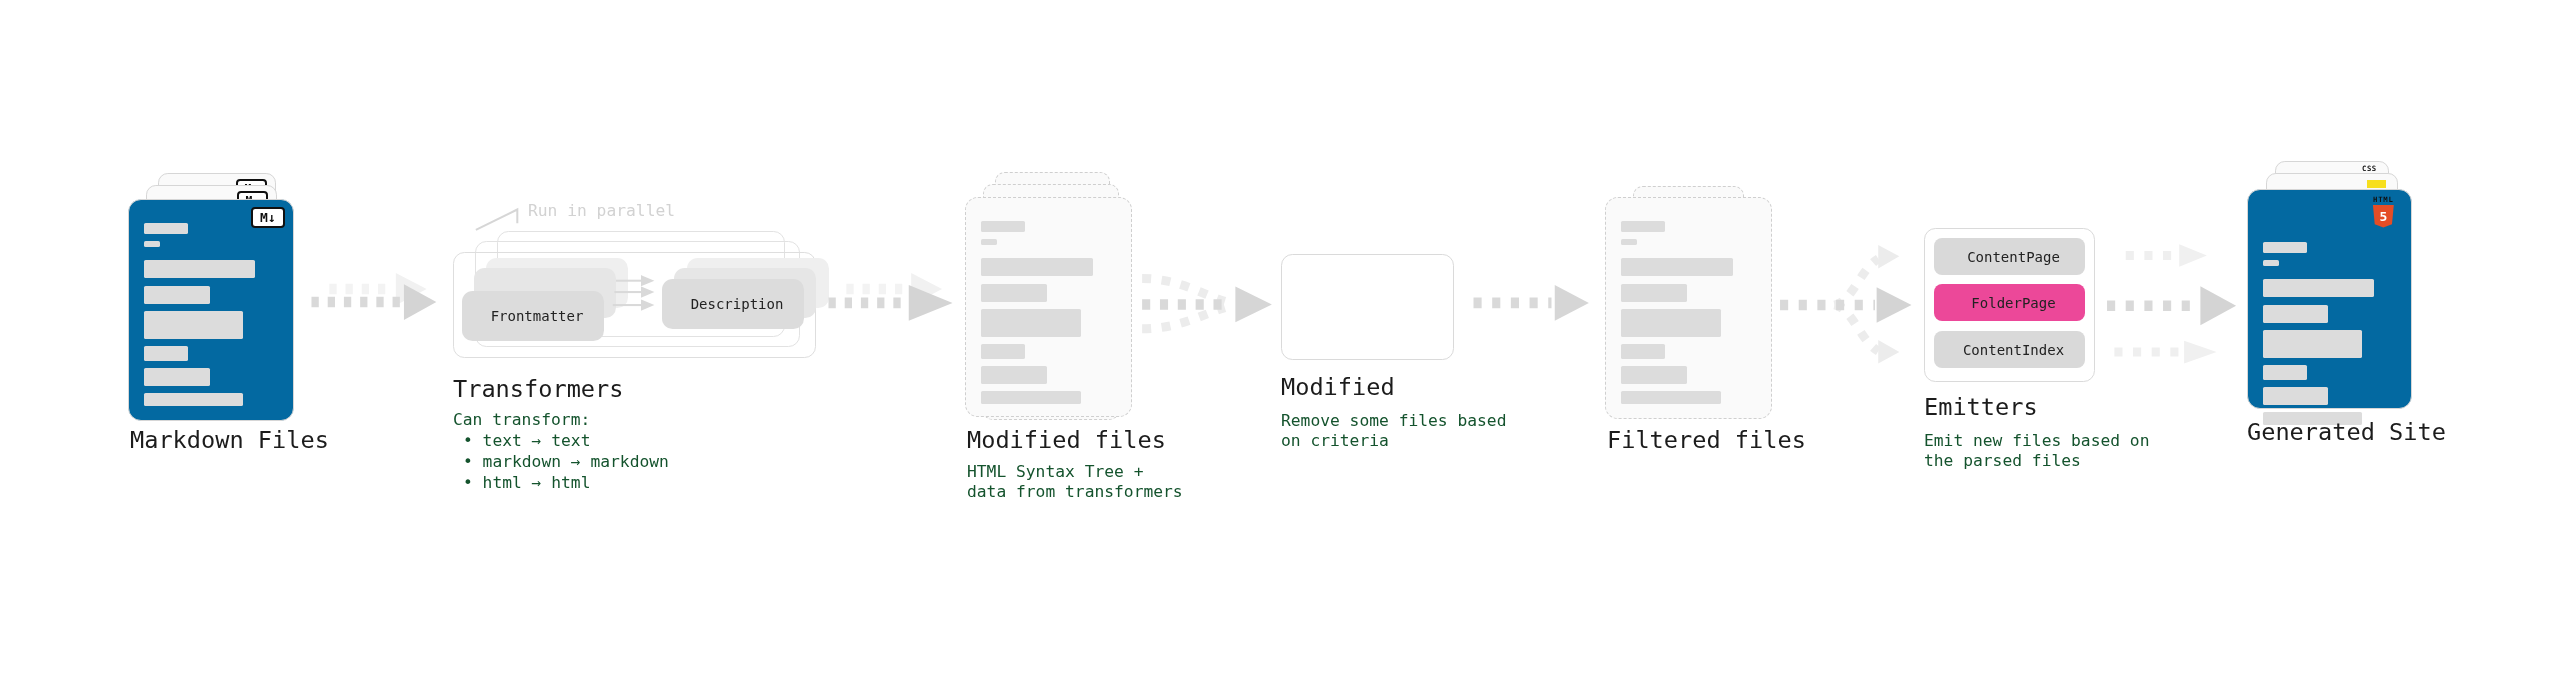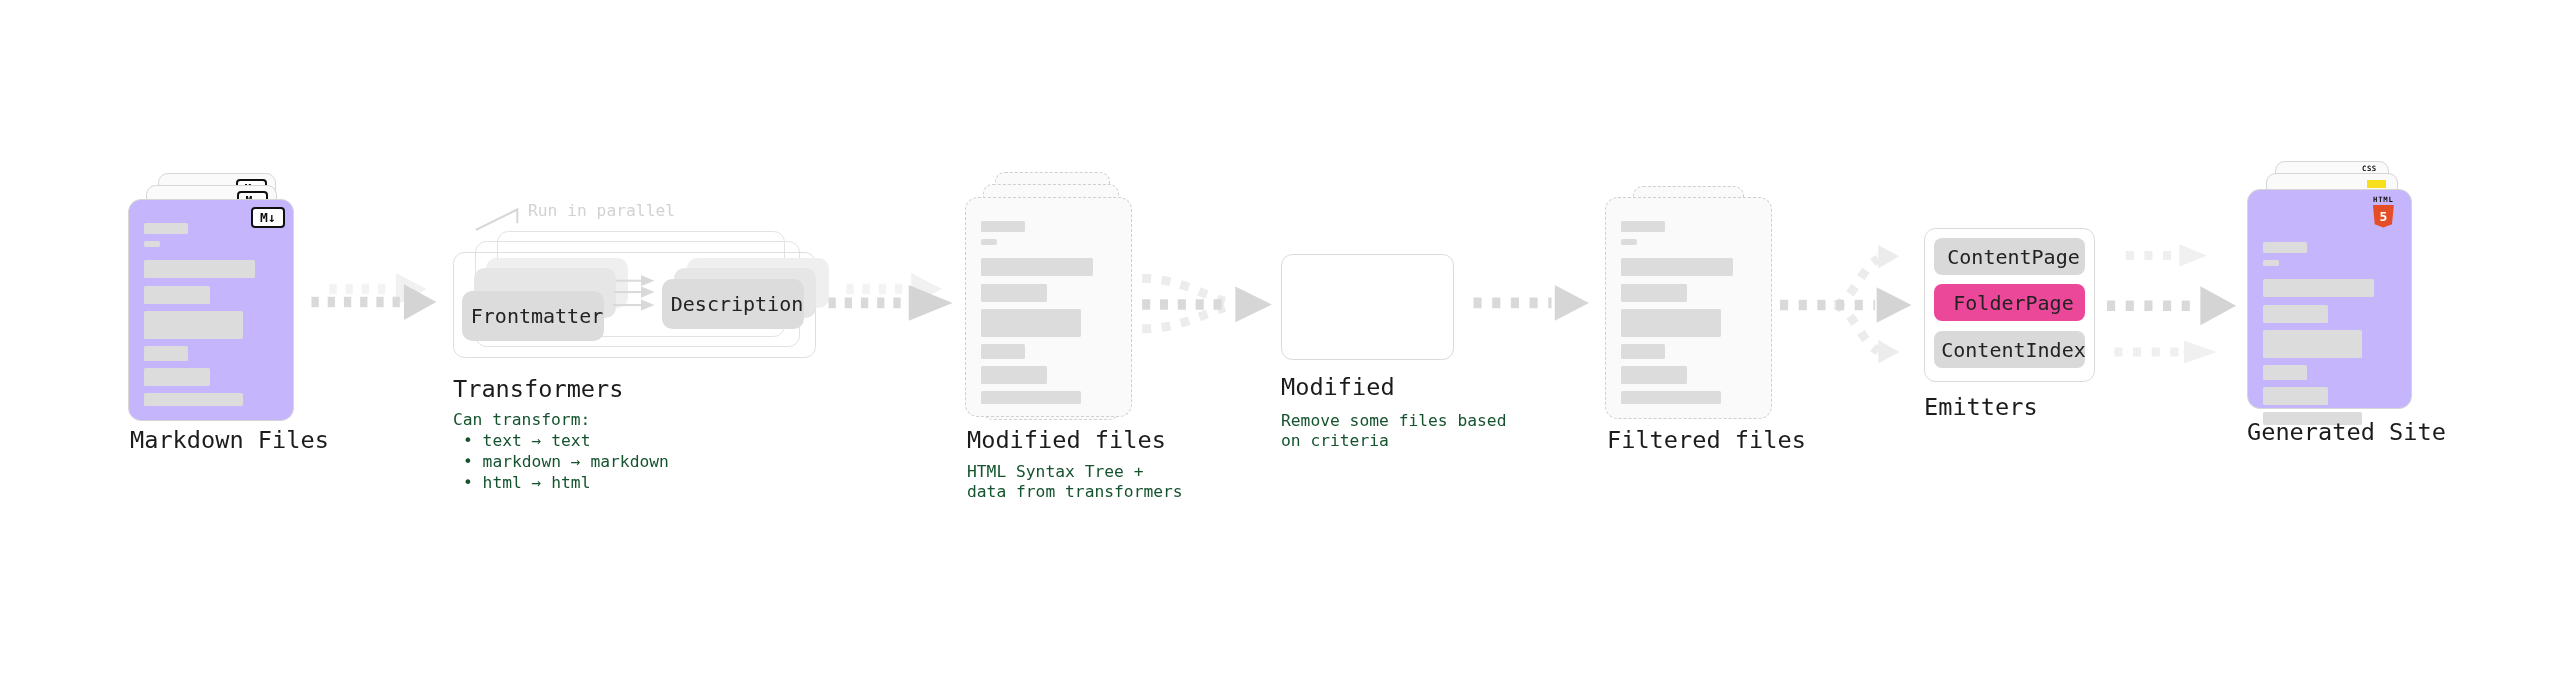--- a/index.html
+++ b/index.html
@@ -1,32 +1,32 @@
 <!DOCTYPE html>
 <html style="font-size:13px"><head>
 <meta charset="utf-8">
 <style>
   * { box-sizing: border-box; margin: 0; padding: 0; }
   html,body { background:#ffffff; }
   body { font-family:"DejaVu Sans Mono","Liberation Mono",monospace; }
   .canvas { position:relative; width:2576px; height:681px; background:#ffffff; overflow:hidden; }
 
   
-  .file-card { position:absolute; background:#c4b5fd; border:1.6px solid #d6d6d6; border-radius:13px; }
+  .file-card { position:absolute; background:#0369a1; border:1.6px solid #d6d6d6; border-radius:13px; }
   .file-card.back { background:#fafafa; }
   .file-card.dashed { border:1.6px dashed #cfcfcf; background:#fafafa; }
   .skel { position:absolute; left:14.6px; right:14.6px; top:23px; }
   .bar { background:#dcdcdc; border-radius:1.6px; }
 
   
   .stage-label { position:absolute; font-size:23.6px; color:#1c1c1c; white-space:nowrap; }
   .stage-sub { position:absolute; font-size:16.3px; line-height:20.3px; color:#14532d; white-space:pre-line; }
 
   
-  .chip { position:absolute; background:#dcdcdc; border-radius:10.6px; display:flex; align-items:center; justify-content:center; font-size:20px; color:#222222; white-space:nowrap;padding-left:8px; }
+  .chip { position:absolute; background:#dcdcdc; border-radius:10.6px; display:flex; align-items:center; justify-content:center; font-size:14px; color:#222222; white-space:nowrap;padding-left:8px; }
   .chip.ghost1 { background:#e6e6e6; }
   .chip.ghost2 { background:#efefef; }
 
   
   .frame { position:absolute; border:1.6px solid #e2e2e2; border-radius:11.4px; background:transparent; }
   .node-box { position:absolute; border:1.6px solid #dadada; border-radius:11.4px; background:#ffffff; }
 
   
   .md-icon { position:absolute; border:2.4px solid #101010; border-radius:4.1px; background:#ffffff; color:#101010; display:flex; align-items:center; justify-content:center; font-weight:bold; }
   .md-icon.front { width:34px; height:21px; top:7.3px; right:8.1px; font-size:13px; }
@@ -176,20 +176,22 @@
     <polygon points="126,118 152,133 126,147" fill="#ececec"></polygon>
     <line x1="5" y1="75" x2="122" y2="75" stroke="#d9d9d9" stroke-width="13" stroke-dasharray="10 13"></line>
     <polygon points="124,53 167,75 124,97" fill="#d4d4d4"></polygon>
   </svg>
 
   <div class="node-box" style="left:1924px; top:228px; width:171px; height:154px;"></div>
   <div class="chip" style="left:1934px; top:238px; width:151px; height:37px; border-radius:8.1px; background:#d9d9d9;">ContentPage</div>
   <div class="chip" style="left:1934px; top:284px; width:151px; height:37px; border-radius:8.1px; background:#ec4899;">FolderPage</div>
   <div class="chip" style="left:1934px; top:331px; width:151px; height:37px; border-radius:8.1px; background:#d9d9d9;">ContentIndex</div>
   <div class="stage-label" style="left:1924px; top:393px;">Emitters</div>
+  <div class="stage-sub" style="left:1924px; top:431px;">Emit new files based on
+the parsed files</div>
 
   <svg style="left:2103px; top:244px;" width="142" height="122" viewBox="0 0 175 150">
     <line x1="28" y1="14" x2="92" y2="14" stroke="#efefef" stroke-width="11" stroke-dasharray="10 13"></line>
     <polygon points="94,0 128,14 94,28" fill="#f0f0f0"></polygon>
     <line x1="5" y1="76" x2="118" y2="76" stroke="#d9d9d9" stroke-width="13" stroke-dasharray="10 13"></line>
     <polygon points="120,52 164,76 120,100" fill="#d4d4d4"></polygon>
     <line x1="14" y1="133" x2="98" y2="133" stroke="#efefef" stroke-width="11" stroke-dasharray="10 13"></line>
     <polygon points="100,119 140,133 100,147" fill="#f0f0f0"></polygon>
   </svg>
 

